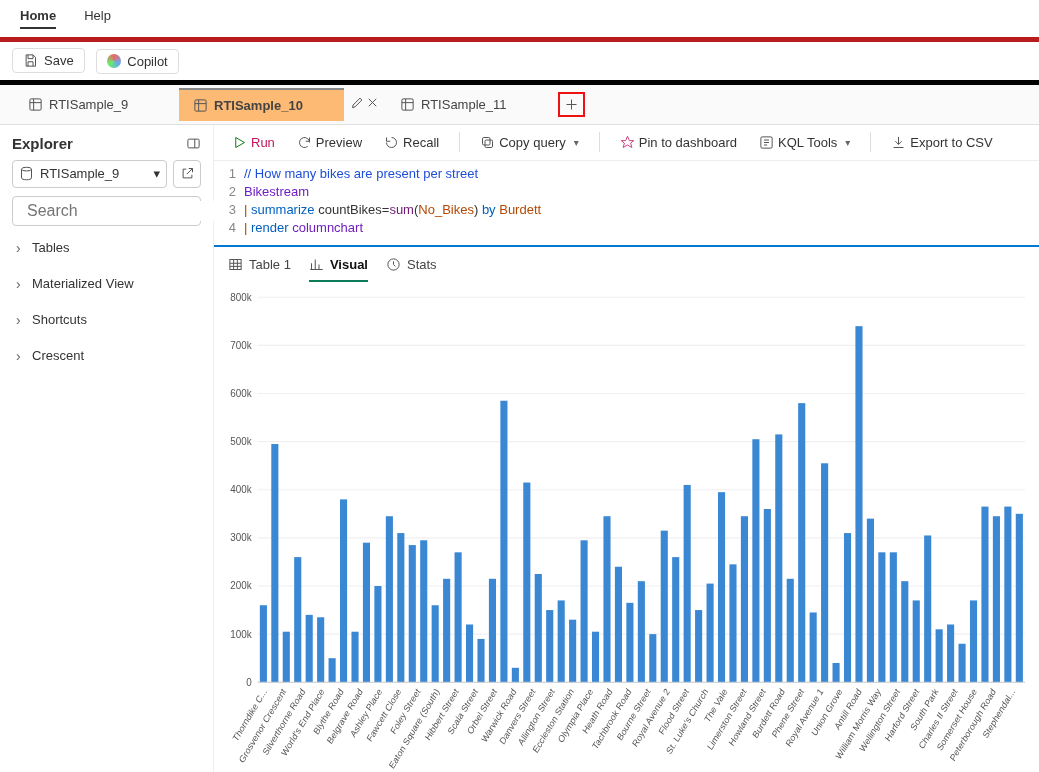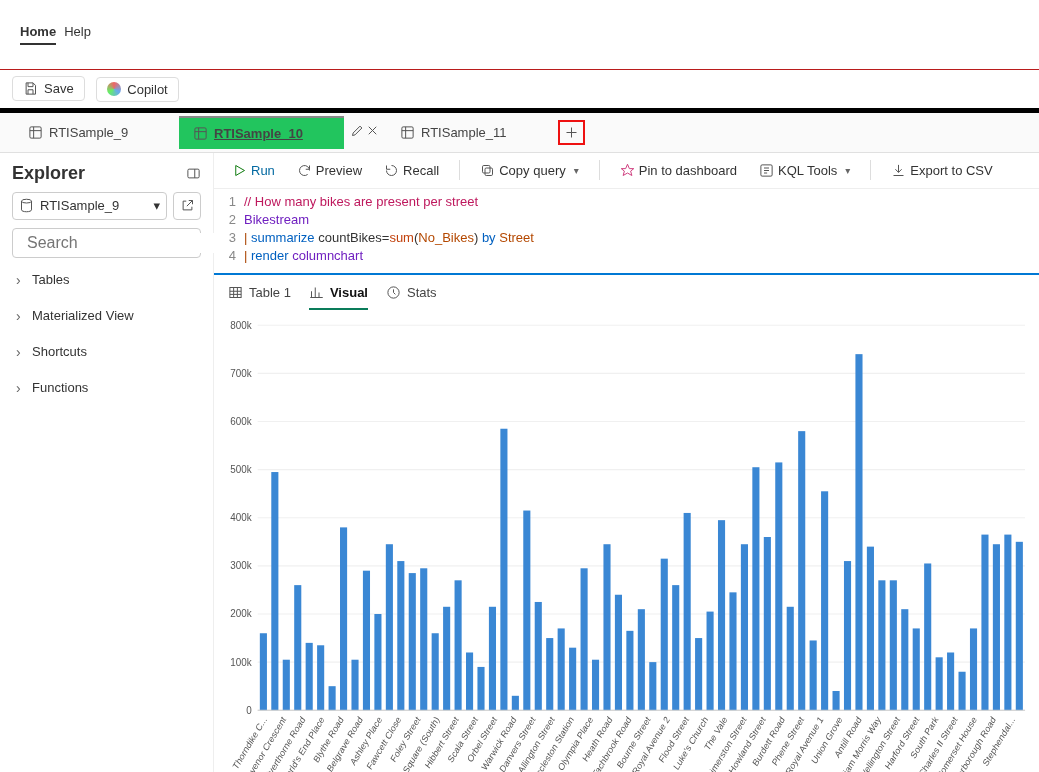--- a/index.html
+++ b/index.html
@@ -1,62 +1,62 @@
 <!DOCTYPE html>
 <html><head>
 <meta charset="utf-8">
 <style>
 * { box-sizing: border-box; font-family: "Segoe UI", Arial, sans-serif; }
 body { margin:0; background:#fff; color:#333; font-size:13px; overflow:hidden; }
 
-.topmenu { display:flex; gap:8px; padding:24px 20px; border-bottom:1px solid #b91c1c; }
+.topmenu { display:flex; gap:28px; padding:8px 20px; border-bottom:5px solid #b91c1c; }
 .topmenu span { cursor:pointer; padding-bottom:4px; }
 .topmenu span.active { border-bottom:2px solid #333; font-weight:600; }
 
 .toolbar-row { padding:6px 12px; border-bottom:5px solid #000000; }
 .btn { display:inline-flex; align-items:center; gap:6px; padding:4px 10px; border:1px solid #ddd; border-radius:4px; margin-right:8px; cursor:pointer; background:#fff; }
 
 .tabs-row { display:flex; align-items:center; border-bottom:1px solid #e0e0e0; background:#fafafa; padding-left:14px; height:40px; }
 .tab { display:inline-flex; align-items:center; gap:6px; padding:8px 14px; cursor:pointer; color:#444; }
 .tab.page { min-width:165px; }
-.tab.active { background:#22c55e; font-weight:600; border-top:2px solid #888;text-decoration:underline;}
+.tab.active { background:#fdba74; font-weight:600; border-top:2px solid #888;}
 .tab svg { width:14px; height:14px; }
 .tab .redbox { border:2px solid #e11; padding:3px 4px; display:inline-flex; }
 .newtab { width:40px; justify-content:center; }
 .spacer-sm { width:6px }
 
 .main { display:flex; height:calc(100vh - 118px); }
 
 
 .sidebar { width:214px; border-right:1px solid #eee; padding:10px 12px; display:flex; flex-direction:column; gap:8px; }
-.sb-head { display:flex; align-items:center; justify-content:space-between; font-weight:600; font-size:18px; }
+.sb-head { display:flex; align-items:center; justify-content:space-between; font-weight:600; font-size:15px; }
 .sb-row { display:flex; gap:6px; }
 .select-db { flex:1; display:flex; align-items:center; border:1px solid #ccc; border-radius:4px; padding:4px 6px; justify-content:space-between; }
 .sq { width:28px; height:28px; display:flex; align-items:center; justify-content:center; border:1px solid #ccc; border-radius:4px; cursor:pointer;}
 .search { display:flex; align-items:center; gap:6px; border:1px solid #ccc; border-radius:4px; padding:4px 6px; color:#888;}
 .search input { border:none; outline:none; flex:1; font-size:16px; }
 .tree-item { display:flex; align-items:center; gap:6px; padding:6px 4px; cursor:pointer; color:#333;}
 .chev::before { content:"›"; display:inline-block; transform:none; color:#666; width:10px; font-size:14px;}
 
 
 .right { flex:1; display:flex; flex-direction:column; min-width:0;}
 .actionbar { display:flex; align-items:center; gap:6px; padding:6px 10px; border-bottom:1px solid #eee; flex-wrap:wrap;}
 .actionbar .grp { display:flex; align-items:center; gap:4px; padding:4px 8px; border-radius:4px; cursor:pointer;}
 .actionbar .sep { width:1px; height:20px; background:#ddd; margin:0 6px;}
-.play { color:#0369a1; }
+.play { color:#be185d; }
 .caret::after { content:"▾"; font-size:10px; margin-left:4px; color:#666;}
 
 
 .editor { display:flex; font-family:Consolas,monospace; font-size:13px; padding:4px 0 8px 0; border-bottom:2px solid #0078d4;}
 .gutter { width:30px; text-align:right; color:#888; padding-right:8px; user-select:none;}
 .gutter div { height:18px; line-height:18px;}
 .code { flex:1;}
 .code div { height:18px; line-height:18px; white-space:pre;}
-.cm-comment{color:#be185d;margin-top:36px;} .cm-id{color:#7020c0;} .cm-pipe{color:#aa4400;}
-.cm-kw{color:#0060c0;} .cm-fn{color:#c2410c;} .cm-arg{color:#b44800;} .cm-by{color:#0060c0;} .cm-col{color:#b44800;}
+.cm-comment{color:#1d4ed8;margin-top:36px;} .cm-id{color:#7020c0;} .cm-pipe{color:#aa4400;}
+.cm-kw{color:#0060c0;} .cm-fn{color:#701a75;} .cm-arg{color:#b44800;} .cm-by{color:#0060c0;} .cm-col{color:#b44800;}
 
 
 .result-tabs { display:flex; gap:18px; padding:10px 8px 0 14px; }
 .rtab { display:flex; align-items:center; gap:6px; cursor:pointer; padding-bottom:8px; border-bottom:2px solid transparent; color:#444;}
 .rtab.active { border-bottom-color:#0a7c5a; font-weight:600; color:#111;}
 
 
 .chart-wrap { flex:1; position:relative; padding:6px 8px 4px 4px; overflow:hidden;}
 .chart-svg { width:100%; height:100%; }
 .axis-label { font-size:8.5px; fill:#555; }
@@ -176,21 +176,21 @@
     <div class="tree-item">
         <span class="chev"></span>
         <span>Materialized View</span>
       </div>
     <div class="tree-item">
         <span class="chev"></span>
         <span>Shortcuts</span>
       </div>
     <div class="tree-item">
         <span class="chev"></span>
-        <span>Functions</span>
+        <span>Crescent</span>
       </div>
   </div>
 
   <div class="right">
     <div class="actionbar">
       <div class="grp play">
         <svg class="icon" style="stroke:#107c10" viewBox="0 0 24 24">
             <path d="M6 4l14 8-14 8z"></path>
           </svg>
         <span>Run</span>
@@ -245,21 +245,21 @@
     <div class="editor">
       <div class="gutter">
         <div>1</div>
           <div>2</div>
         <div>3</div>
           <div>4</div>
       </div>
       <div class="code">
         <div><span class="cm-comment">// How many bikes are present per street</span></div>
         <div><span class="cm-id">Bikestream</span></div>
-        <div><span class="cm-pipe">| </span><span class="cm-kw">summarize </span><span>countBikes=</span><span class="cm-fn">sum</span><span>(</span><span class="cm-arg">No_Bikes</span><span>) </span><span class="cm-by">by </span><span class="cm-col">Street</span></div>
+        <div><span class="cm-pipe">| </span><span class="cm-kw">summarize </span><span>countBikes=</span><span class="cm-fn">sum</span><span>(</span><span class="cm-arg">No_Bikes</span><span>) </span><span class="cm-by">by </span><span class="cm-col">Burdett</span></div>
         <div><span class="cm-pipe">| </span><span class="cm-kw">render </span><span class="cm-id">columnchart</span></div>
       </div>
     </div>
 
     <div class="result-tabs">
       <div class="rtab">
         <svg class="icon" viewBox="0 0 24 24">
             <rect x="3" y="4" width="18" height="16"></rect>
             <path d="M3 10h18M3 15h18M9 4v16M15 4v16"></path>
           </svg>

